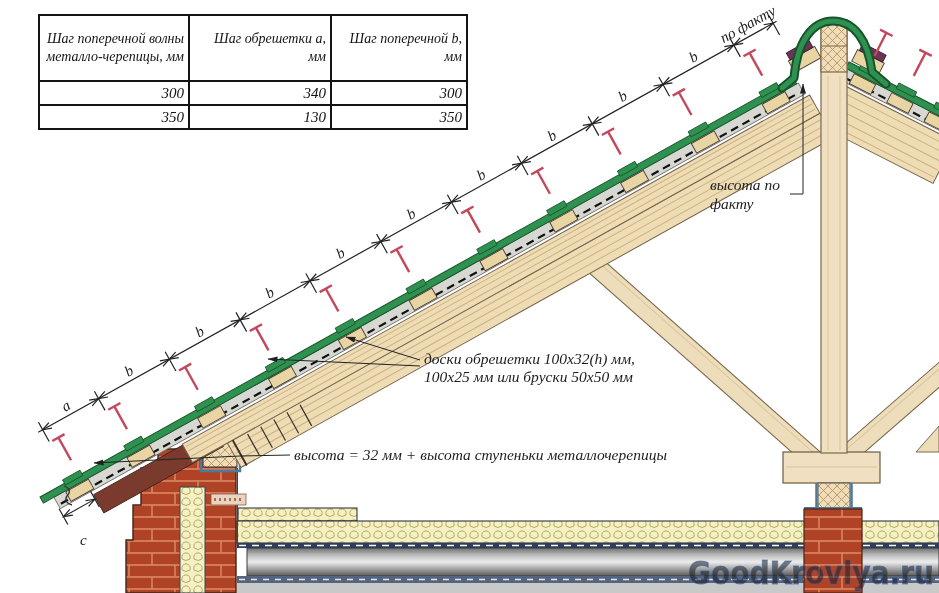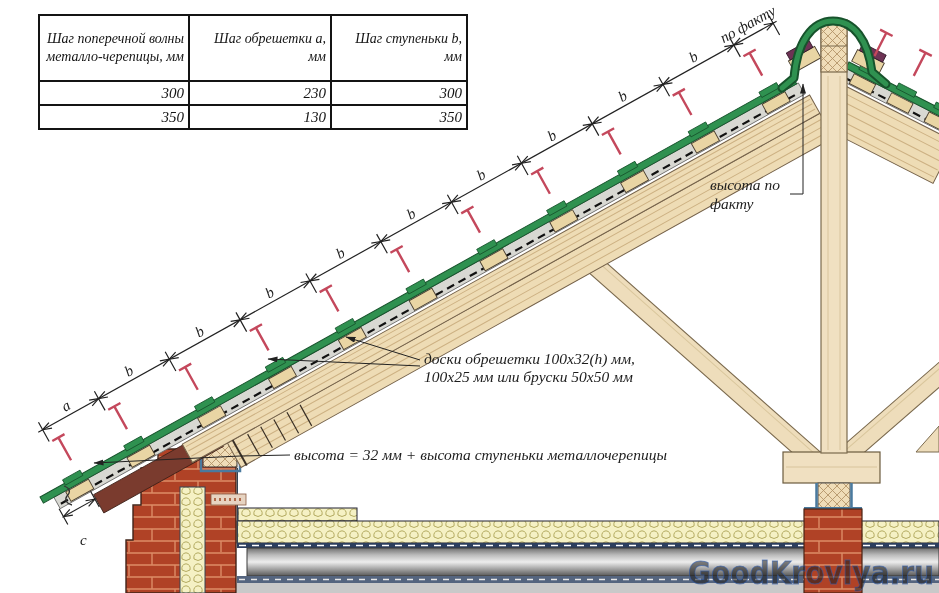--- a/index.html
+++ b/index.html
@@ -247,25 +247,25 @@
   <text class="dim" x="80" y="545">c</text>
 
   <text class="wm" x="688" y="584" textLength="246" lengthAdjust="spacingAndGlyphs" fill="#4677d0" fill-opacity="0.55" stroke="#2f5cae" stroke-opacity="0.6" stroke-width="1">GoodKrovlya.ru</text>
 </svg>
 
 <table class="spec">
   <tbody>
     <tr>
       <td class="hdr c1">Шаг поперечной волны металло-черепицы, мм</td>
       <td class="hdr c2">Шаг обрешетки а, мм</td>
-      <td class="hdr c3">Шаг ступеньки b, мм</td>
+      <td class="hdr c3">Шаг поперечной b, мм</td>
     </tr>
     <tr>
       <td class="val">300</td>
-      <td class="val">230</td>
+      <td class="val">340</td>
       <td class="val">300</td>
     </tr>
     <tr>
       <td class="val">350</td>
       <td class="val">130</td>
       <td class="val">350</td>
     </tr>
   </tbody>
 </table>
 

